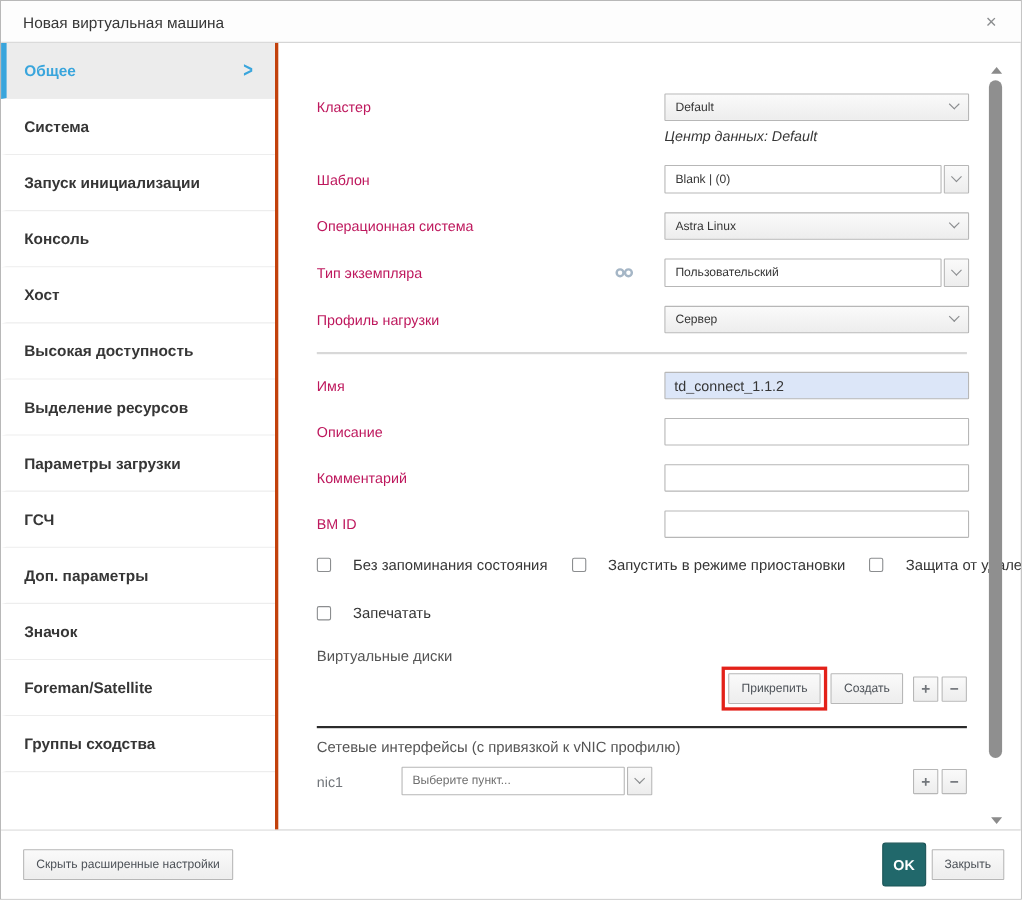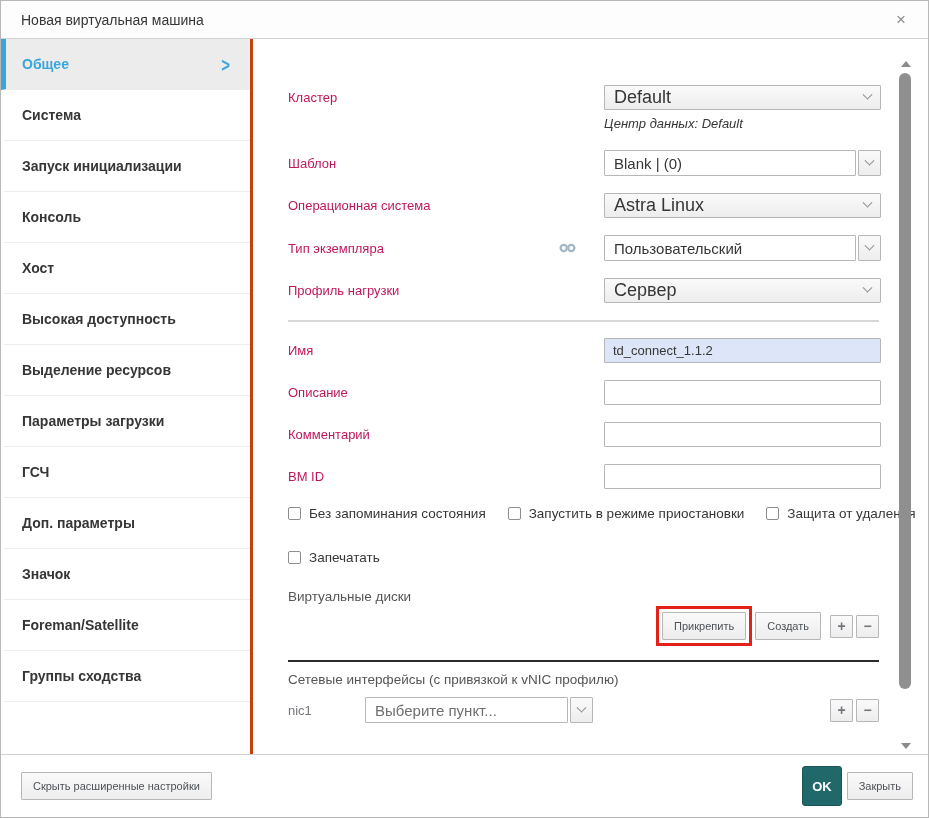--- a/index.html
+++ b/index.html
@@ -69,36 +69,36 @@
     font-size: 13px; color: #be185d;
   }
   .field { width: 277px; flex: none; }
   
   .select {
     height: 25px; width: 100%;
     display: flex; align-items: center; justify-content: space-between;
     padding: 0 9px;
     border: 1px solid #b7b7b7; border-radius: 1px;
     background: linear-gradient(#fafafa, #ededed);
-    font-size: 18px; color: #363636; cursor: pointer;
+    font-size: 11px; color: #363636; cursor: pointer;
   }
   .caret {
     width: 7px; height: 7px; flex: none;
     border-right: 1px solid #8b8d8f;
     border-bottom: 1px solid #8b8d8f;
     transform: rotate(45deg) translate(-2px,-2px);
   }
   
   .combo { display: flex; width: 277px; }
   .combo-input {
     flex: 1; height: 26px;
     border: 1px solid #b7b7b7; border-radius: 1px;
     background: #fff;
     display: flex; align-items: center;
-    padding: 0 9px; font-size: 15px; color: #363636;
+    padding: 0 9px; font-size: 11px; color: #363636;
   }
   .combo-btn {
     width: 23px; height: 26px; margin-left: 2px; flex: none;
     border: 1px solid #b7b7b7; border-radius: 1px;
     background: linear-gradient(#fafafa, #ededed);
     display: flex; align-items: center; justify-content: center;
     cursor: pointer;
   }
   .helper {
     margin: -11px 0 19px 316px;
@@ -109,21 +109,21 @@
     border: 1px solid #b7b7b7; border-radius: 1px;
     background: #fff; padding: 0 8px;
     font-family: "Liberation Sans", sans-serif;
     font-size: 13px; color: #363636;
   }
   .text-input.highlighted { background: #dce6f8; }
   .hr-light { border: none; border-top: 2px solid #d8d8d8; margin: 2px 0 16px 0; }
   .hr-dark  { border: none; border-top: 2px solid #2b2b2b; margin: 14px 0 10px 0; }
   
   .cb-row { display: flex; align-items: center; gap: 22px; margin-bottom: 29px; flex-wrap: nowrap; }
-  .cb-group { display: flex; align-items: center; gap: 8px; white-space: nowrap; }
+  .cb-group { display: flex; align-items: center; gap: 20px; white-space: nowrap; }
   .checkbox {
     width: 13px; height: 13px; flex: none;
     border: 1px solid #8b8d8f; border-radius: 2px; background: #fff;
     cursor: pointer;
   }
   .cb-label { font-size: 13.5px; color: #363636; }
   
   .link-icon { margin-left: auto; margin-right: 28px; display: flex; }
   
   .disks-label { font-size: 13.5px; color: #555; margin: 8px 0 2px 0; }

